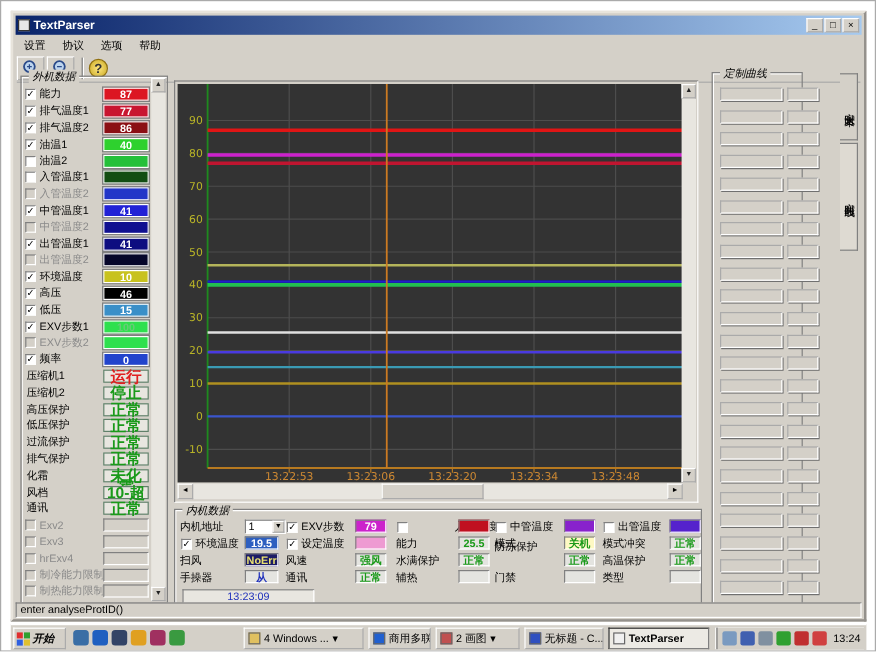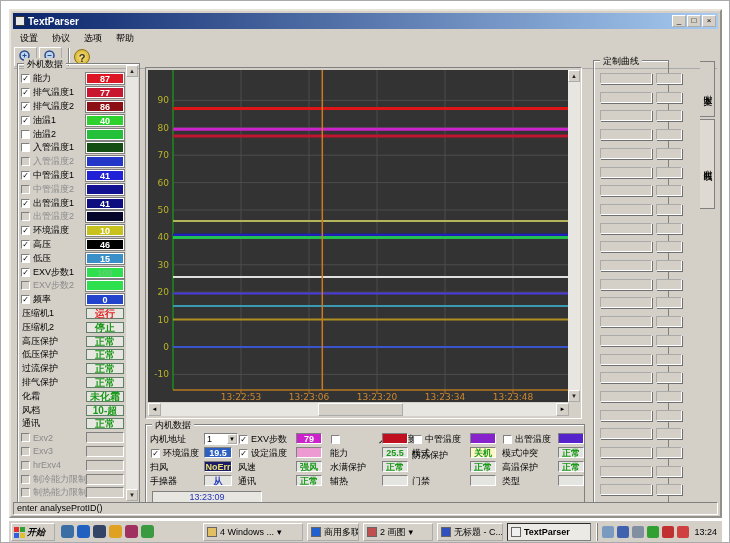--- a/index.html
+++ b/index.html
@@ -20,33 +20,33 @@
   .toolbar { position:absolute; left:3px; top:35px; right:3px; height:23px; display:flex; align-items:center; border-bottom:1px solid #aaa; }
   .toolbtn { width:23px; height:20px; margin-right:2px; display:flex; align-items:center; justify-content:center;
              background:#d4d0c8; border:1px outset #fff; }
   .toolsep { width:2px; height:18px; margin:0 4px; border-left:1px solid #808080; border-right:1px solid #fff; }
   .helpbtn { width:16px; height:16px; border-radius:50%; background:radial-gradient(#ffe680,#c8a820);
              color:#333; font-weight:bold; font-size:11px; text-align:center; line-height:16px; border:1px solid #907010; }
 
   
   .sidebar { position:absolute; left:6px; top:52px; width:123px; height:440px;
              border:1px solid #808080; box-shadow:inset 1px 1px 0 #fff; }
-  .grouptitle { position:absolute; top:-6px; left:6px; background:#d4d0c8; padding:0 3px; font-size:9px; }
+  .grouptitle { position:absolute; top:-6px; left:6px; background:#d4d0c8; padding:0 3px; font-size:9px;font-style:italic; }
   .rows { position:absolute; left:2px; top:8px; right:14px; bottom:2px; }
   .srow { display:flex; align-items:center; height:13.8px; }
   .cb { width:9px; height:9px; background:#fff; border:1px solid; border-color:#808080 #fff #fff #808080;
         font-size:8px; line-height:8px; text-align:center; color:#000; margin:0 3px 0 1px; flex:0 0 9px; }
   .cb.dis { background:#d4d0c8; color:#888; }
   .slabel { flex:1; white-space:nowrap; overflow:hidden; font-size:9px; }
   .slabel.dis { color:#8a8a8a; }
   .slabel.plain { margin-left:2px; }
   .badge { flex:0 0 38px; height:11px; font-size:9px; font-weight:bold; text-align:center; line-height:10px;
            border:1px solid #fff; outline:1px solid #808080; margin-right:1px; }
   .statusbadge { flex:0 0 38px; height:11px; background:#e8e6e0; border:1px solid #60806a; font-weight:bold;
-                 font-size:10px; line-height:9px; text-align:center; margin-right:1px; }
+                 font-size:13px; line-height:9px; text-align:center; margin-right:1px; }
   .emptyfield { flex:0 0 38px; height:11px; background:#d4d0c8; border:1px solid; border-color:#808080 #fff #fff #808080; margin-right:1px; }
   .vsb { position:absolute; top:1px; bottom:1px; right:1px; width:12px; background:#e8e6e0; }
   .sb-btn { position:absolute; left:0; width:12px; height:12px; background:#d4d0c8; border:1px outset #fff;
             font-size:6px; text-align:center; line-height:10px; color:#222; }
 
   
   .chartwrap { position:absolute; left:134px; top:56px; width:437px; height:352px;
                border:1px solid; border-color:#808080 #fff #fff #808080; background:#d4d0c8; }
   .plot { position:absolute; left:2px; top:2px; width:421px; height:332px; background:#333333; }
   .chart-vsb { position:absolute; right:1px; top:2px; width:12px; height:332px; background:#e8e6e0; }

